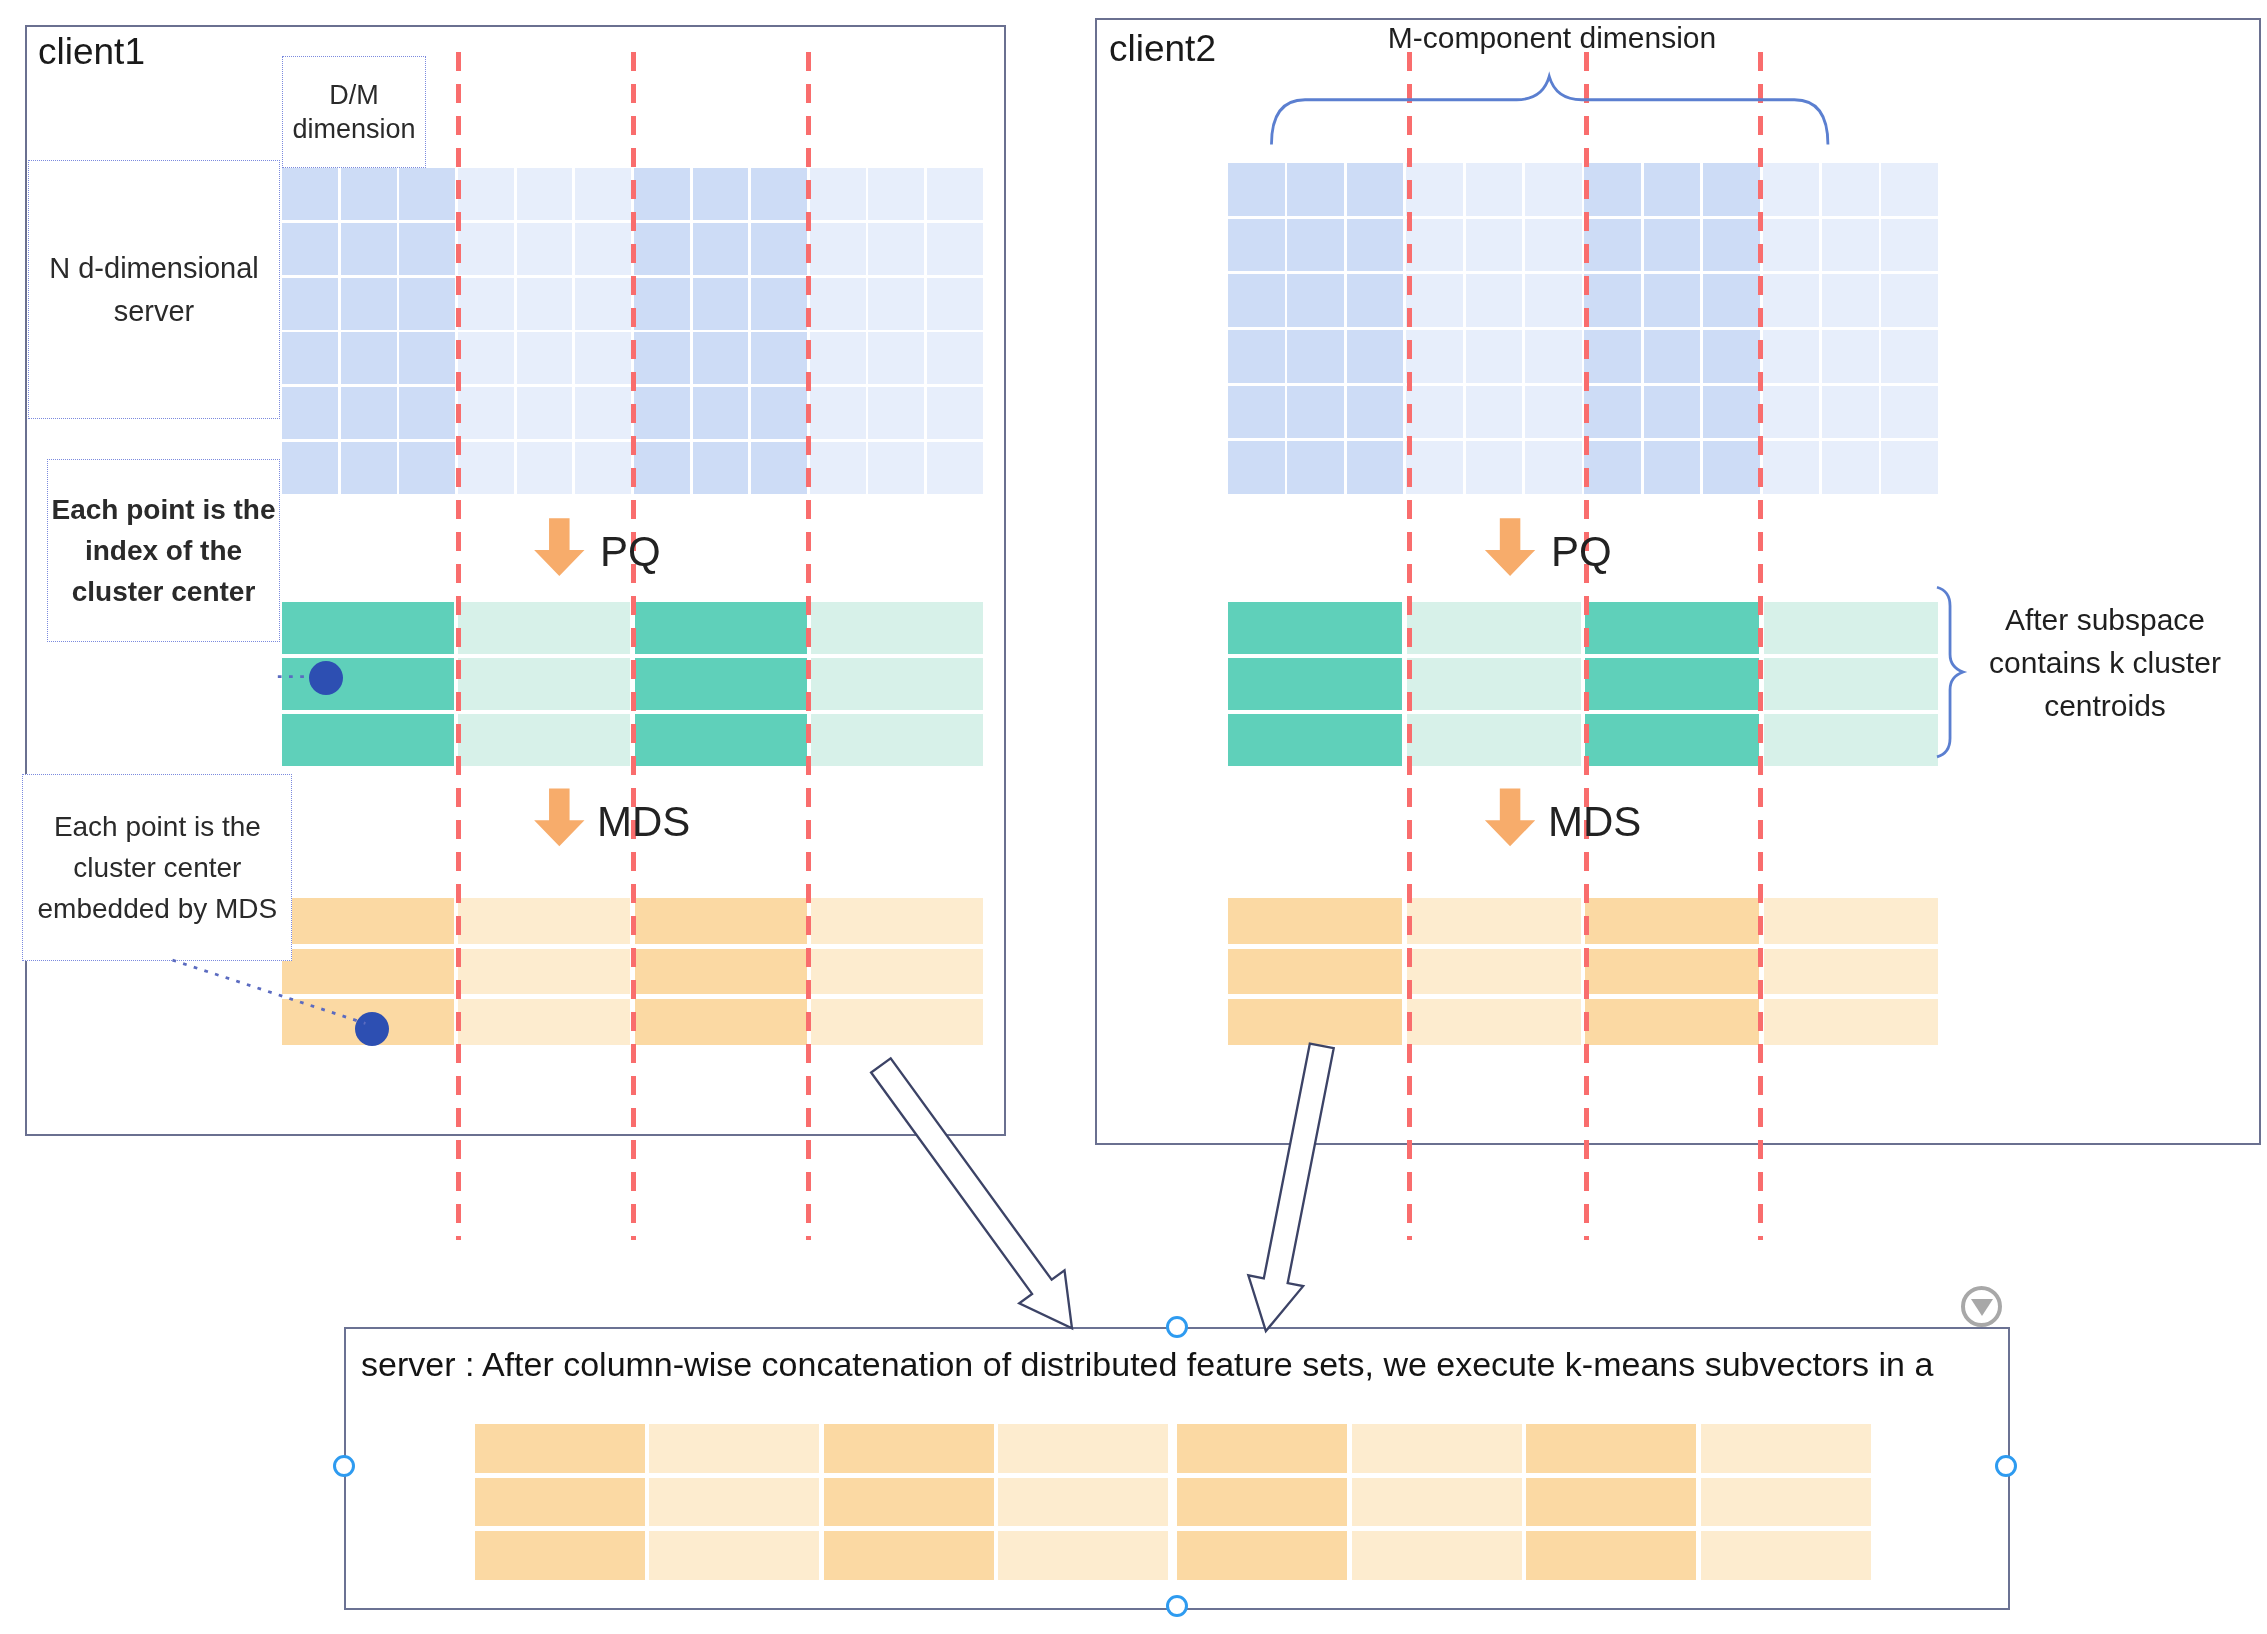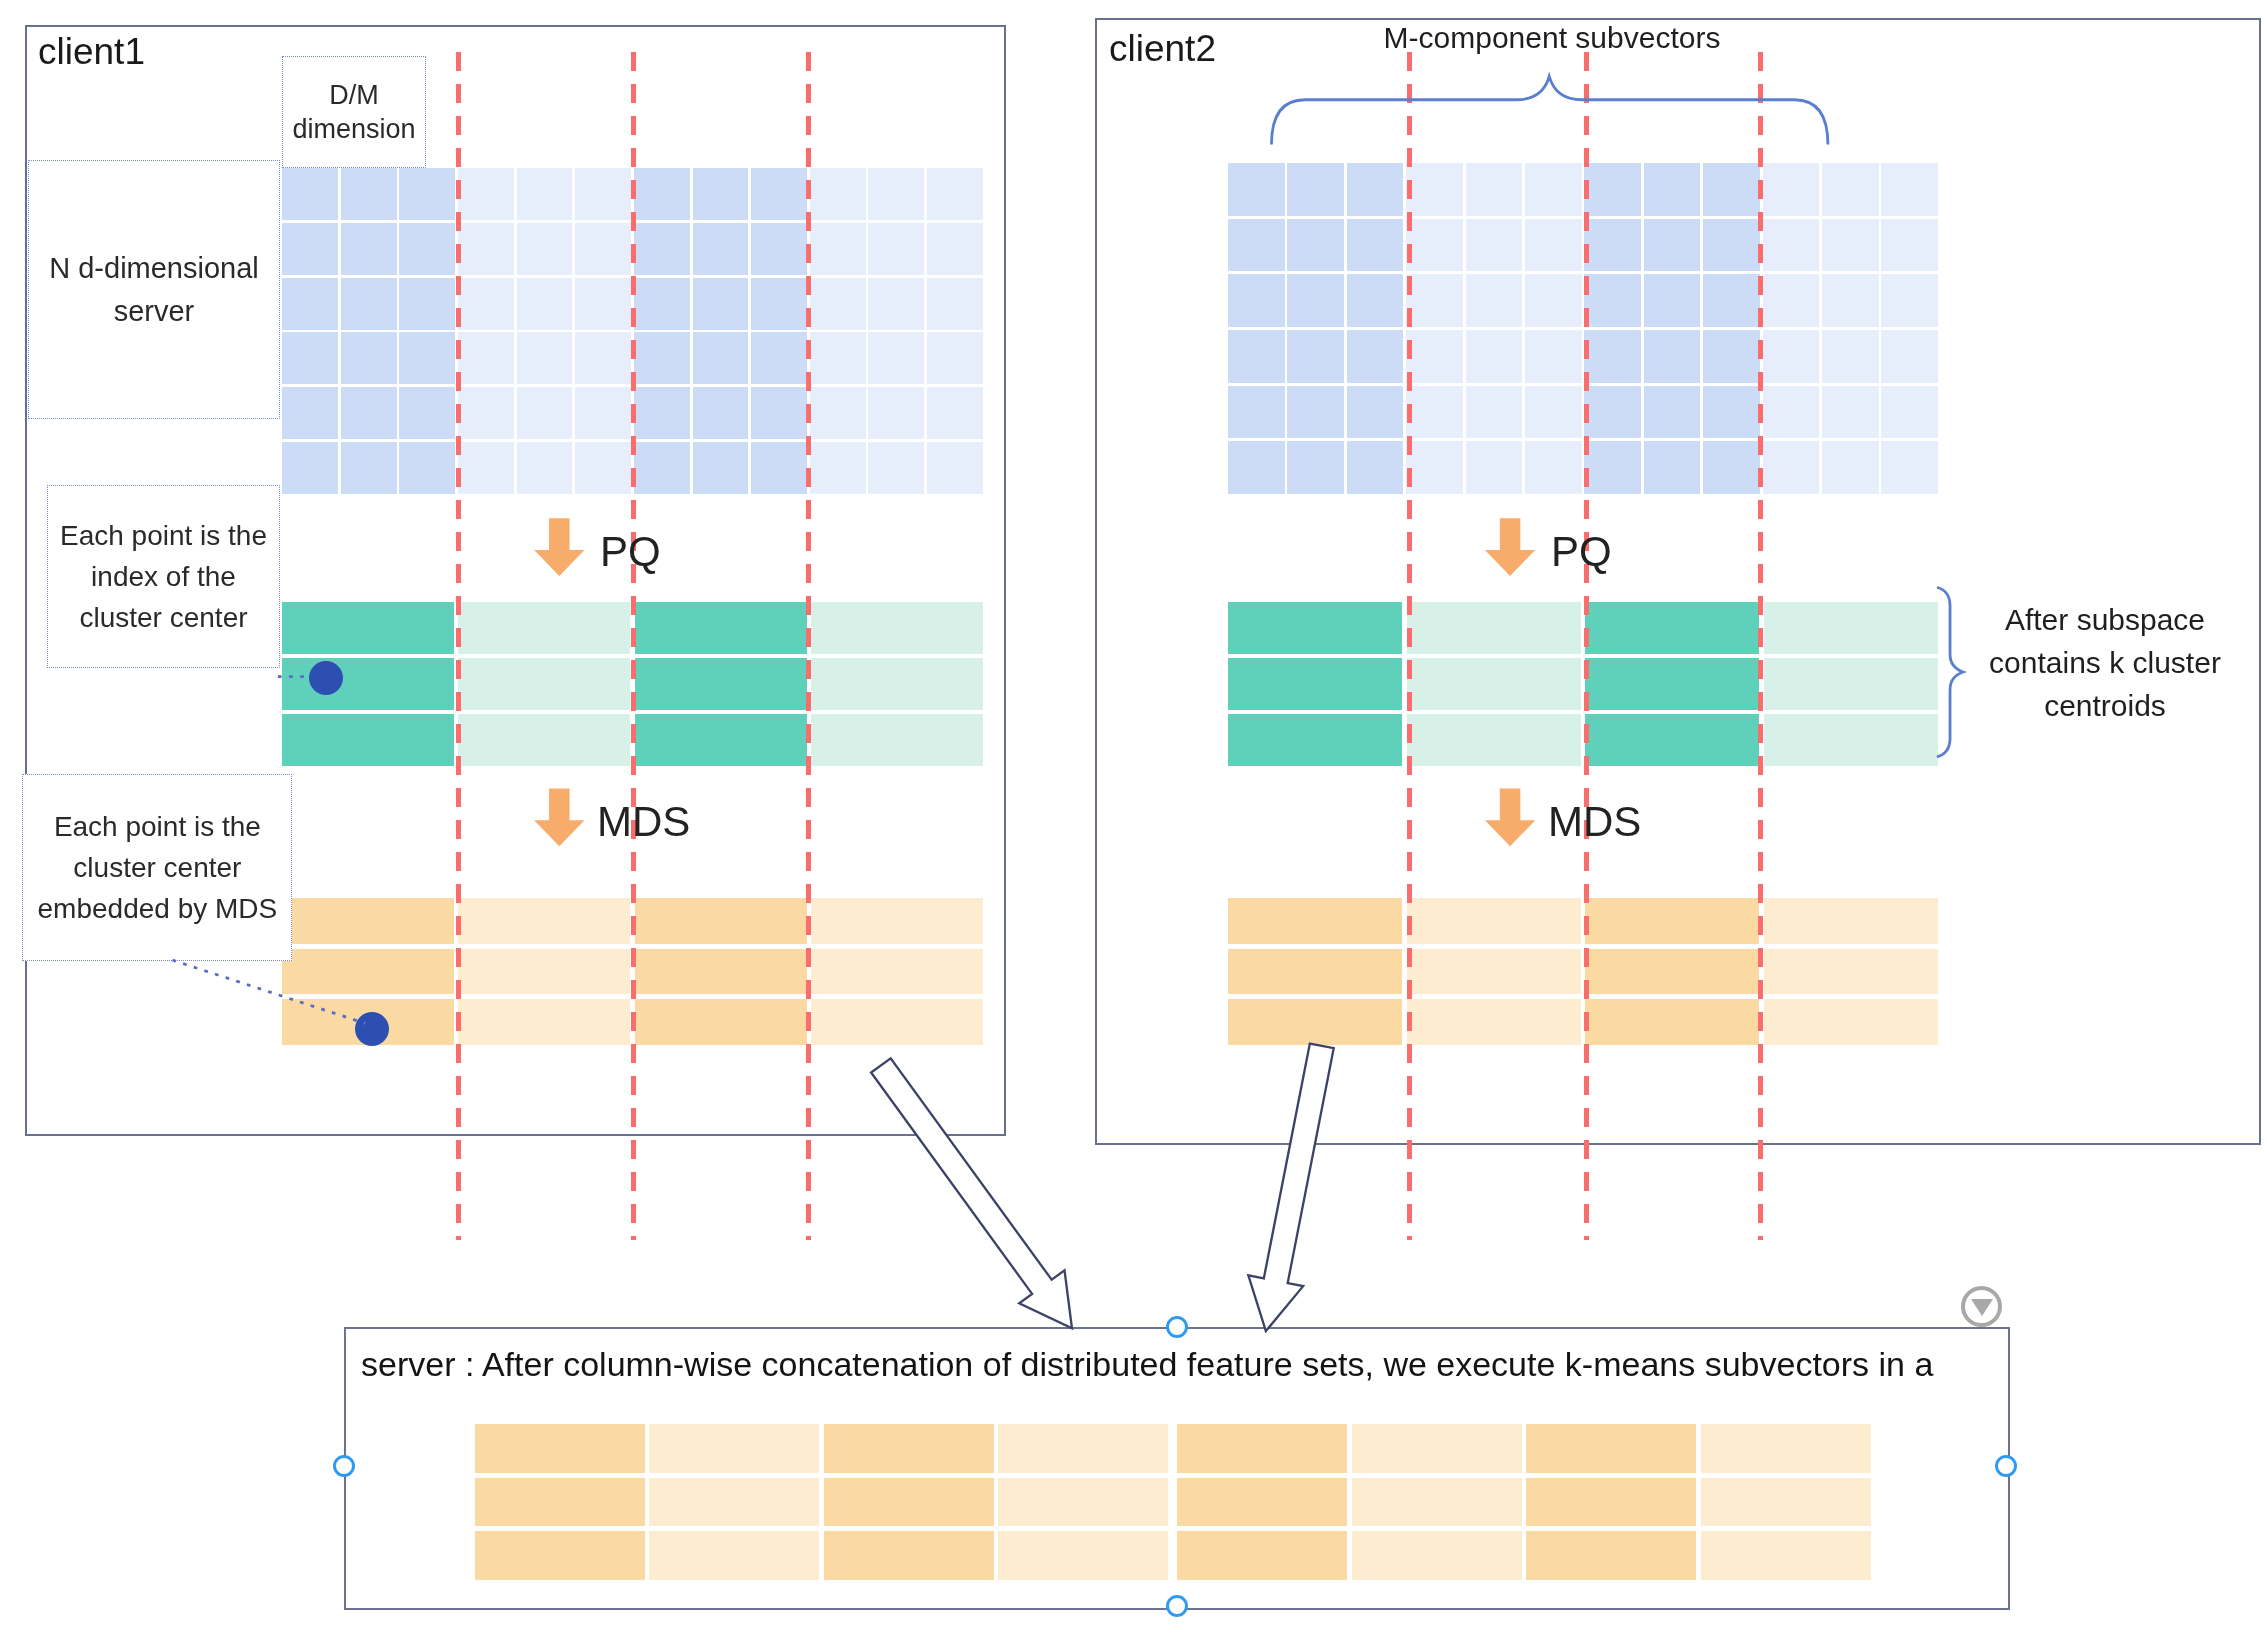--- a/index.html
+++ b/index.html
@@ -136,21 +136,21 @@
       <div style="background: rgb(95, 208, 186);"></div>
       <div style="background: rgb(215, 241, 233);"></div>
       <div style="background: rgb(95, 208, 186);"></div>
       <div style="background: rgb(215, 241, 233);"></div>
       <div style="background: rgb(95, 208, 186);"></div>
       <div style="background: rgb(215, 241, 233);"></div>
       <div style="background: rgb(95, 208, 186);"></div>
       <div style="background: rgb(215, 241, 233);"></div>
     </div>
 
-  <div class="note-box" style="left:47px;top:485px;width:231px;height:181px;">
+  <div class="note-box" style="left:47px;top:459px;width:231px;height:181px;font-weight:bold;">
     <span>Each point is the index of the cluster center</span>
   </div>
   <div class="dot" style="left:309px;top:661px;"></div>
 
   <div class="proc-label" style="left:597px;top:798px;">MDS</div>
 
   <div class="note-box" style="left:22.4px;top:774px;width:268px;height:185px;background:#fff;z-index:2;">
     <span>Each point is the cluster center embedded by MDS</span>
   </div>
 
@@ -166,21 +166,21 @@
       <div style="background: rgb(251, 217, 163);"></div>
       <div style="background: rgb(253, 236, 207);"></div>
       <div style="background: rgb(251, 217, 163);"></div>
       <div style="background: rgb(253, 236, 207);"></div>
     </div>
   <div class="dot" style="left:355px;top:1012px;"></div>
 
   <div class="panel" style="left:1095px;top:17.7px;width:1162px;height:1123px;"></div>
   <div class="panel-title" style="left:1109px;top:28px;">client2</div>
 
-  <div class="abs center-text" style="left:1333px;top:20.5px;width:438px;font-size:30px;z-index:2;">M-component subvectors</div>
+  <div class="abs center-text" style="left:1333px;top:20.5px;width:438px;font-size:30px;z-index:2;">M-component dimension</div>
 
   <div class="grid data-grid" style="left: 1228px; top: 163px; width: 710px; height: 331px; grid-template-columns: repeat(12, 1fr); grid-template-rows: repeat(6, 1fr);" data-grid="grids.client2_vectors">
       <div style="background: rgb(205, 220, 246);"></div>
       <div style="background: rgb(205, 220, 246);"></div>
       <div style="background: rgb(205, 220, 246);"></div>
       <div style="background: rgb(231, 238, 251);"></div>
       <div style="background: rgb(231, 238, 251);"></div>
       <div style="background: rgb(231, 238, 251);"></div>
       <div style="background: rgb(205, 220, 246);"></div>
       <div style="background: rgb(205, 220, 246);"></div>

